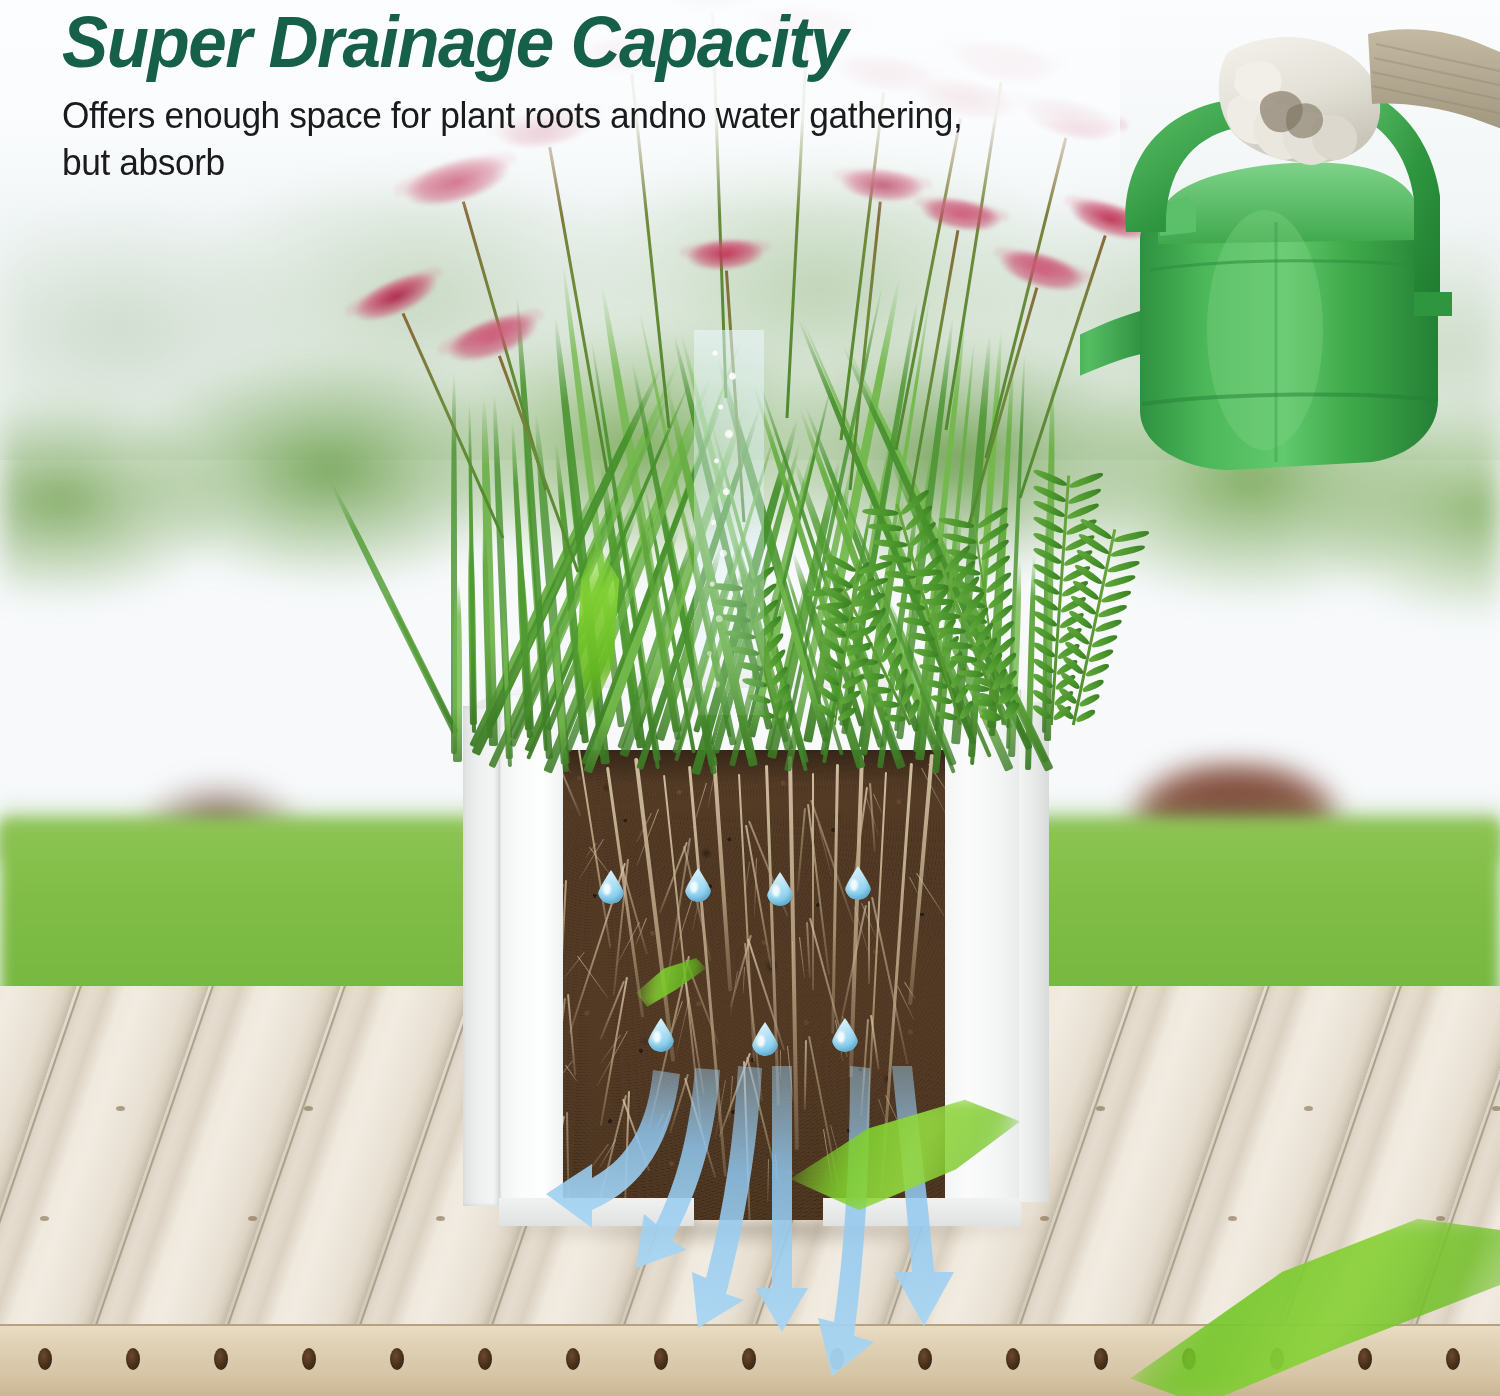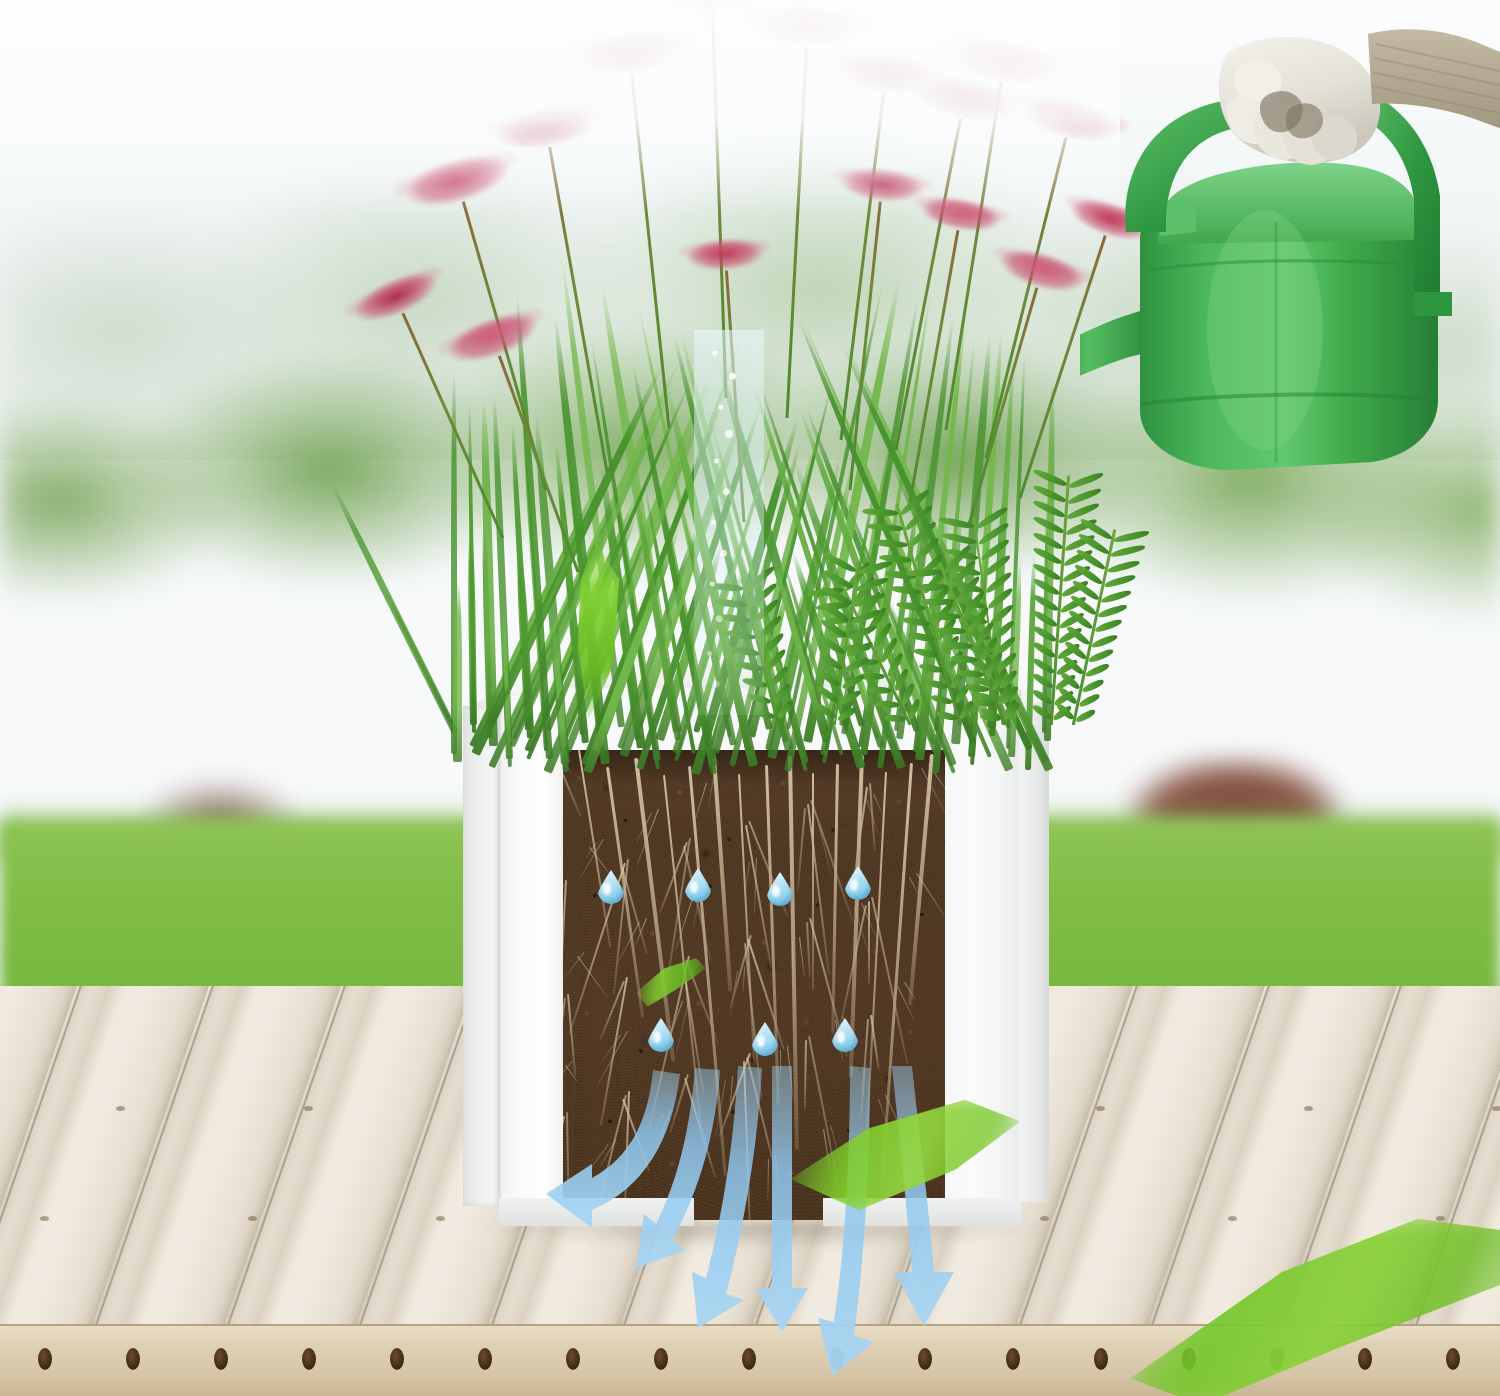--- a/index.html
+++ b/index.html
@@ -1054,14 +1054,18 @@
       <g opacity=".35">
         <path d="M296 44 L424 72" stroke="#8c8370" stroke-width="2" fill="none"></path>
         <path d="M294 58 L424 86" stroke="#8c8370" stroke-width="2" fill="none"></path>
         <path d="M292 72 L424 100" stroke="#8c8370" stroke-width="2" fill="none"></path>
         <path d="M292 86 L424 114" stroke="#8c8370" stroke-width="2" fill="none"></path>
       </g>
     </svg>
   </div>
 
   <div class="text-scrim"></div>
+  <div class="text-block">
+    <div class="headline">Super Drainage Capacity</div>
+    <div class="subline">Offers enough space for plant roots andno water gathering, but absorb</div>
+  </div>
 
 </div>
 
 </body></html>

